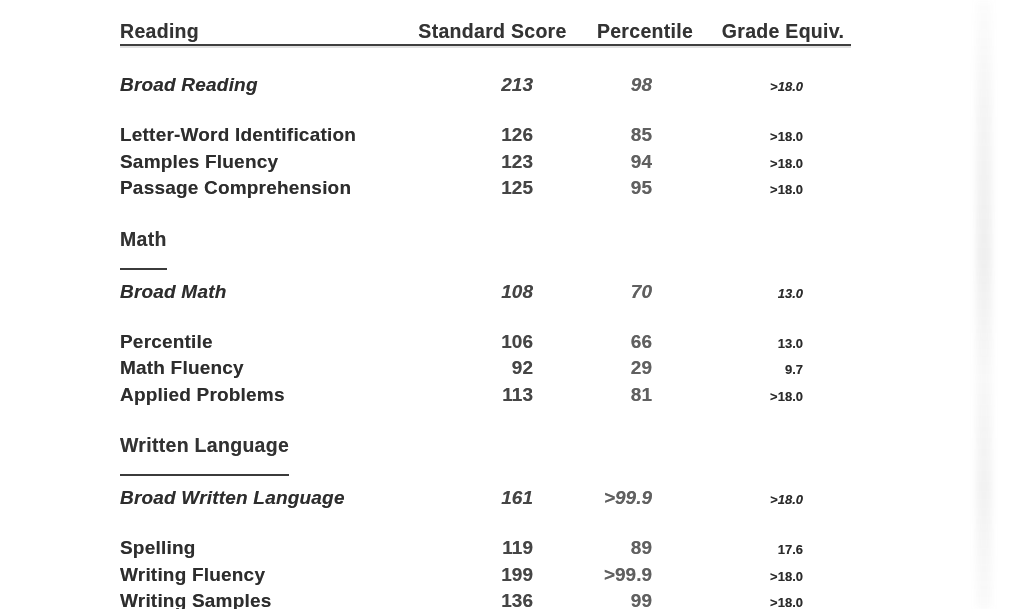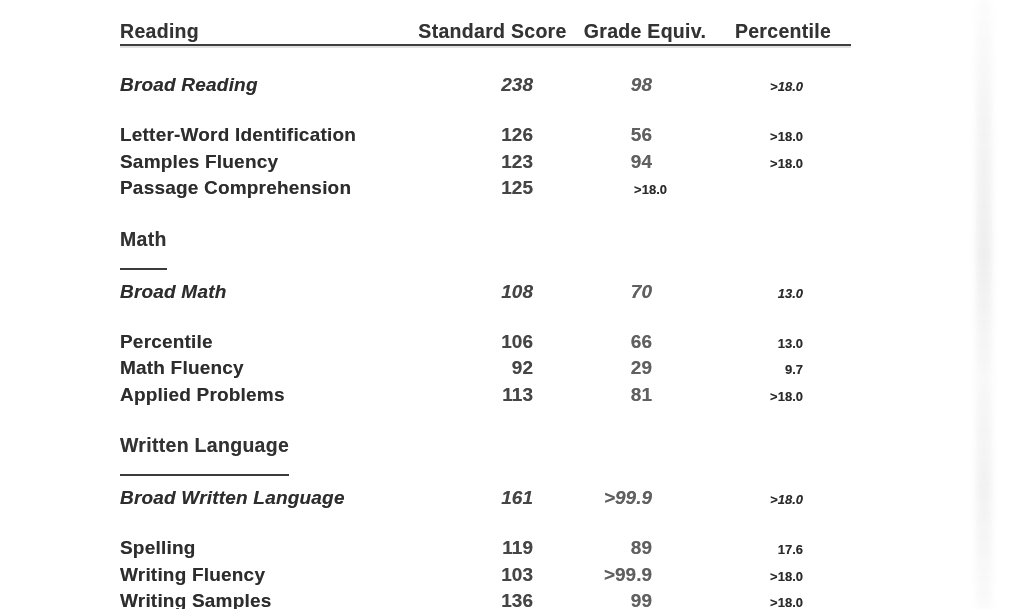--- a/index.html
+++ b/index.html
@@ -92,47 +92,48 @@
 <body>
 
 <div class="page">
   <div class="scan-streak"></div>
 
   <div class="content">
 
     <div class="row header-row">
       <div class="hdr">Reading</div>
       <div class="hdr h2">Standard Score</div>
+      <div class="hdr h3">Percentile</div>
       <div class="hdr h4">Grade Equiv.</div>
-      <div class="hdr h3">Percentile</div>
     </div>
 
     <div class="row cluster">
       <div class="c1">Broad Reading</div>
-      <div class="c2">238</div>
+      <div class="c2">213</div>
       <div class="c3">98</div>
       <div class="c4">&gt;18.0</div>
     </div>
 
     <div class="tests">
       <div class="row">
         <div class="c1">Letter-Word Identification</div>
         <div class="c2">126</div>
-        <div class="c3">56</div>
+        <div class="c3">85</div>
         <div class="c4">&gt;18.0</div>
       </div>
       <div class="row">
         <div class="c1">Samples Fluency</div>
         <div class="c2">123</div>
         <div class="c3">94</div>
         <div class="c4">&gt;18.0</div>
       </div>
       <div class="row">
         <div class="c1">Passage Comprehension</div>
         <div class="c2">125</div>
+        <div class="c3">95</div>
         <div class="c4">&gt;18.0</div>
       </div>
     </div>
 
     <div class="section-heading">
       <span>Math</span>
     </div>
 
     <div class="row cluster">
       <div class="c1">Broad Math</div>
@@ -175,21 +176,21 @@
 
     <div class="tests">
       <div class="row">
         <div class="c1">Spelling</div>
         <div class="c2">119</div>
         <div class="c3">89</div>
         <div class="c4">17.6</div>
       </div>
       <div class="row">
         <div class="c1">Writing Fluency</div>
-        <div class="c2">103</div>
+        <div class="c2">199</div>
         <div class="c3">&gt;99.9</div>
         <div class="c4">&gt;18.0</div>
       </div>
       <div class="row">
         <div class="c1">Writing Samples</div>
         <div class="c2">136</div>
         <div class="c3">99</div>
         <div class="c4">&gt;18.0</div>
       </div>
     </div>

